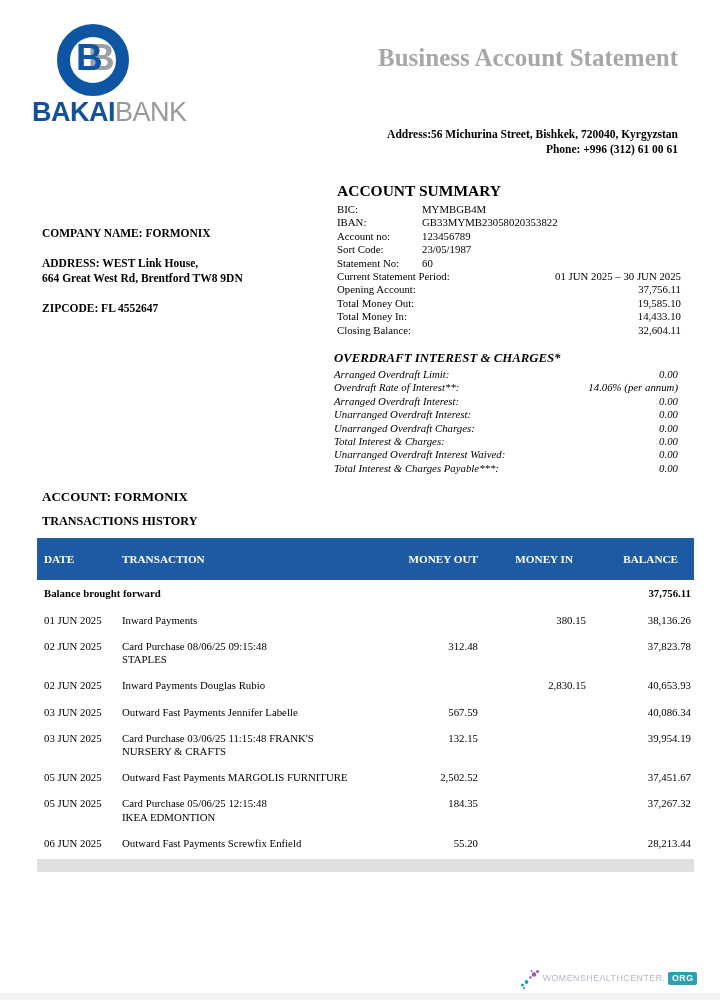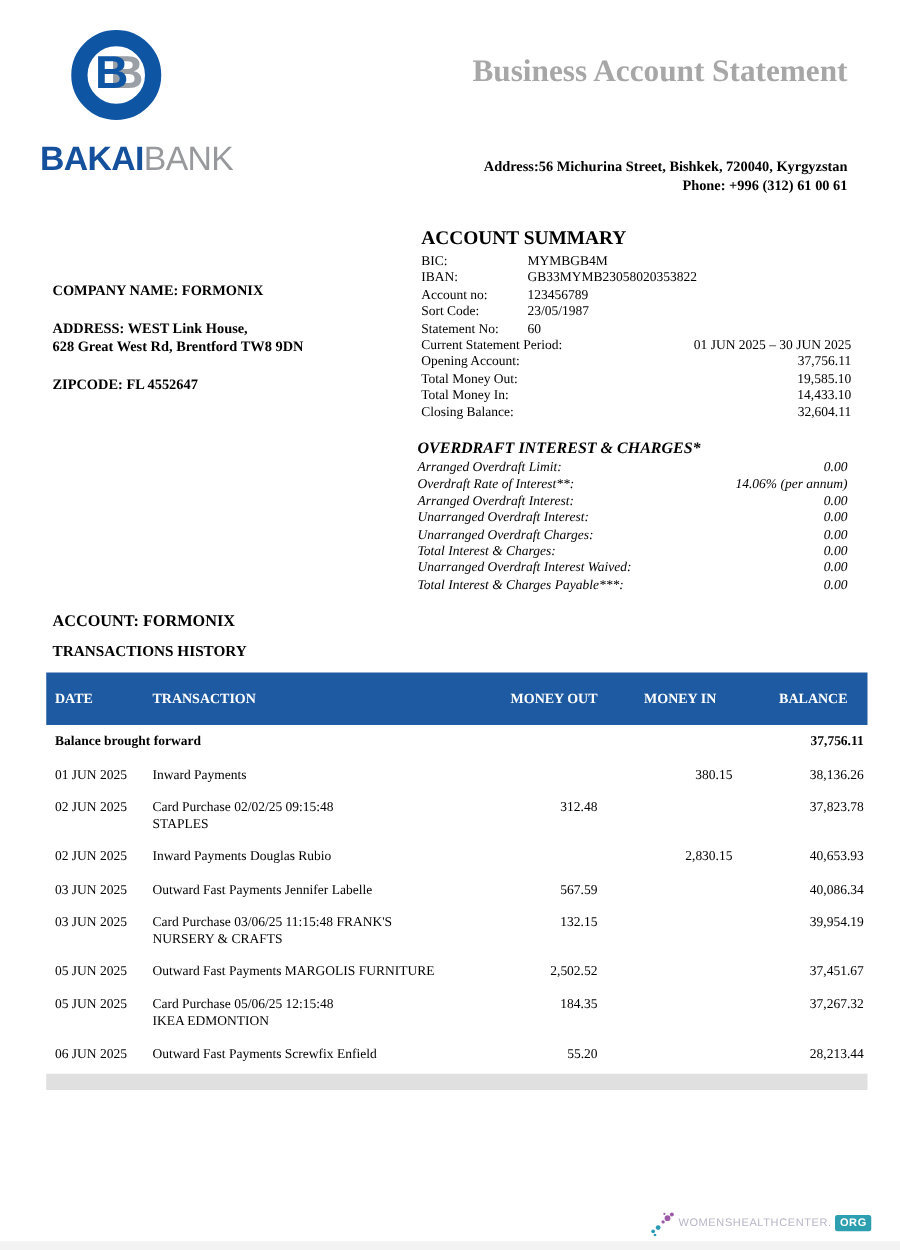--- a/index.html
+++ b/index.html
@@ -5,21 +5,21 @@
   html,body{margin:0;padding:0;background:#ffffff;}
   body{width:720px;height:1000px;font-family:"Liberation Serif",serif;color:#000;}
   .page{position:relative;width:720px;height:1000px;overflow:hidden;background:#fff;}
 
   
   .logo{position:absolute;left:57px;top:24px;}
   .ring{width:46px;height:46px;border:13px solid #0e55a4;border-radius:50%;position:relative;}
   .ring .bglyph{position:absolute;font-family:"Liberation Sans",sans-serif;font-weight:800;font-size:37px;line-height:1;}
   .b-blue{color:#0e55a4;left:6px;top:2px;z-index:2;}
   .b-gray{color:#9aa0a6;left:18px;top:2px;z-index:1;}
-  .brandname{position:absolute;left:32px;top:113px;font-family:"Liberation Sans",sans-serif;font-size:27px;line-height:1.1;letter-spacing:-0.5px;white-space:nowrap;}
+  .brandname{position:absolute;left:32px;top:98px;font-family:"Liberation Sans",sans-serif;font-size:27px;line-height:1.1;letter-spacing:-0.5px;white-space:nowrap;}
   .brand-primary{color:#14509c;font-weight:800;}
   .brand-secondary{color:#97999c;font-weight:500;}
 
   
   .doc-title{position:absolute;right:42px;top:44px;font-size:25px;font-weight:700;color:#a7a7a7;white-space:nowrap;}
   .contact{position:absolute;right:42px;top:127px;text-align:right;font-size:11.5px;font-weight:700;line-height:14.5px;}
 
   
   .summary{position:absolute;left:337px;top:182px;width:344px;}
   .summary .sec-title{font-size:15.5px;font-weight:700;margin:0 0 3px 0;}
@@ -121,21 +121,21 @@
     <div class="srow right">
         <span class="lbl">Closing Balance:</span>
         <span class="val">32,604.11</span>
       </div>
   </div>
 
   <div class="company">
     <div>COMPANY NAME: FORMONIX</div>
     <div class="gap"></div>
     <div>ADDRESS: WEST Link House,</div>
-    <div>628 Great West Rd, Brentford TW8 9DN</div>
+    <div>664 Great West Rd, Brentford TW8 9DN</div>
     <div class="gap"></div>
     <div>ZIPCODE: FL 4552647</div>
   </div>
 
   <div class="overdraft">
     <div class="sec-title">OVERDRAFT INTEREST &amp; CHARGES*</div>
     <div class="orow">
         <span class="lbl">Arranged Overdraft Limit:</span>
         <span class="val">0.00</span>
       </div>
@@ -190,21 +190,21 @@
 
     <div class="trow">
       <span class="td c-date">01 JUN 2025</span>
       <span class="td c-desc">Inward Payments</span>
       <span class="td c-out"></span>
       <span class="td c-in">380.15</span>
       <span class="td c-bal">38,136.26</span>
     </div>
     <div class="trow">
       <span class="td c-date">02 JUN 2025</span>
-      <span class="td c-desc">Card Purchase 02/02/25 09:15:48
+      <span class="td c-desc">Card Purchase 08/06/25 09:15:48
 STAPLES</span>
       <span class="td c-out">312.48</span>
       <span class="td c-in"></span>
       <span class="td c-bal">37,823.78</span>
     </div>
     <div class="trow">
       <span class="td c-date">02 JUN 2025</span>
       <span class="td c-desc">Inward Payments Douglas Rubio</span>
       <span class="td c-out"></span>
       <span class="td c-in">2,830.15</span>

